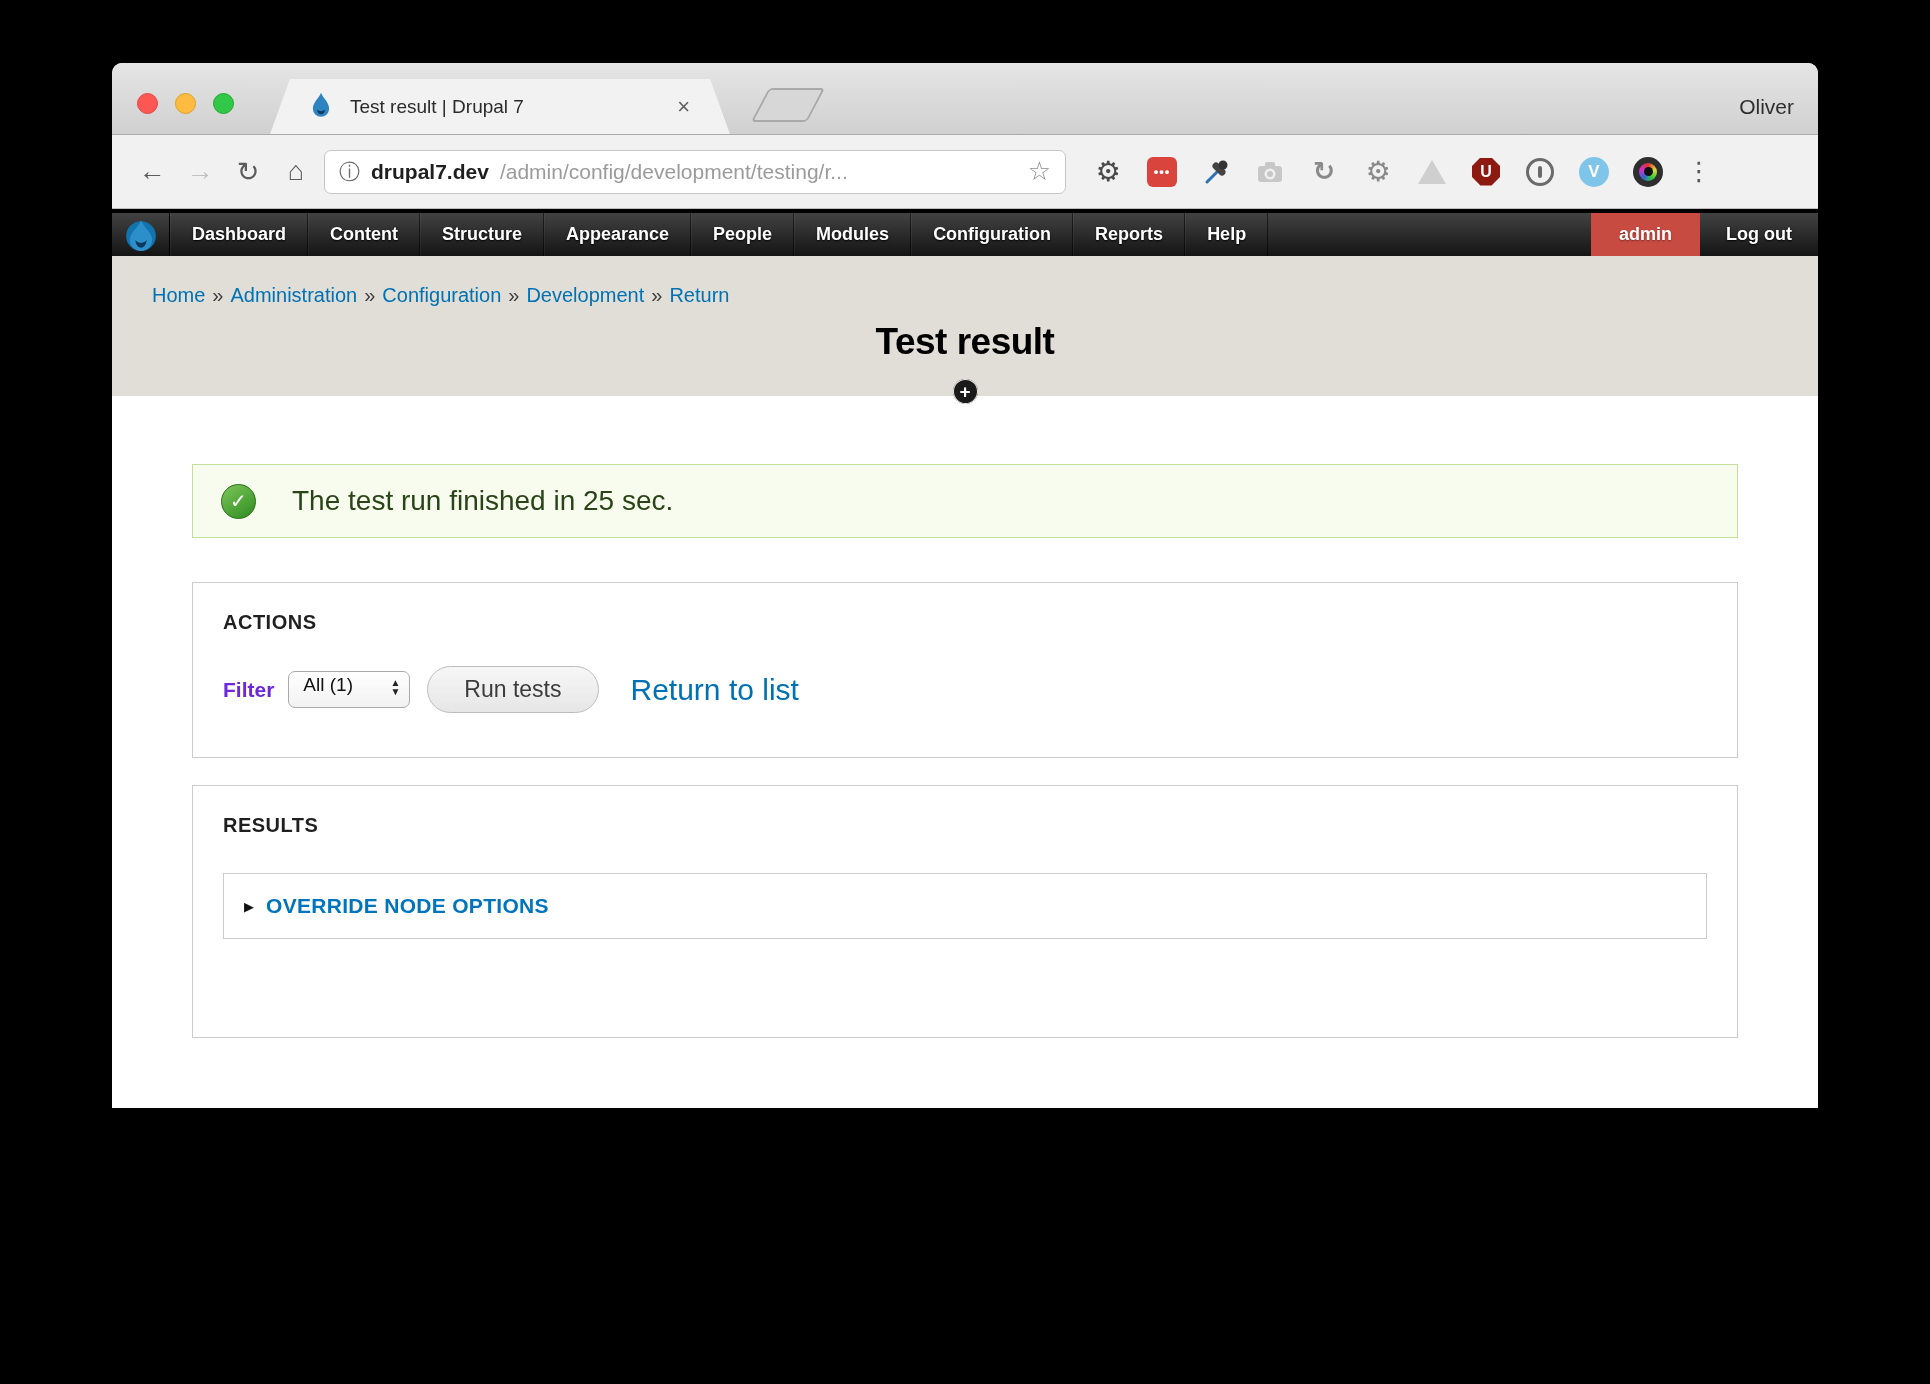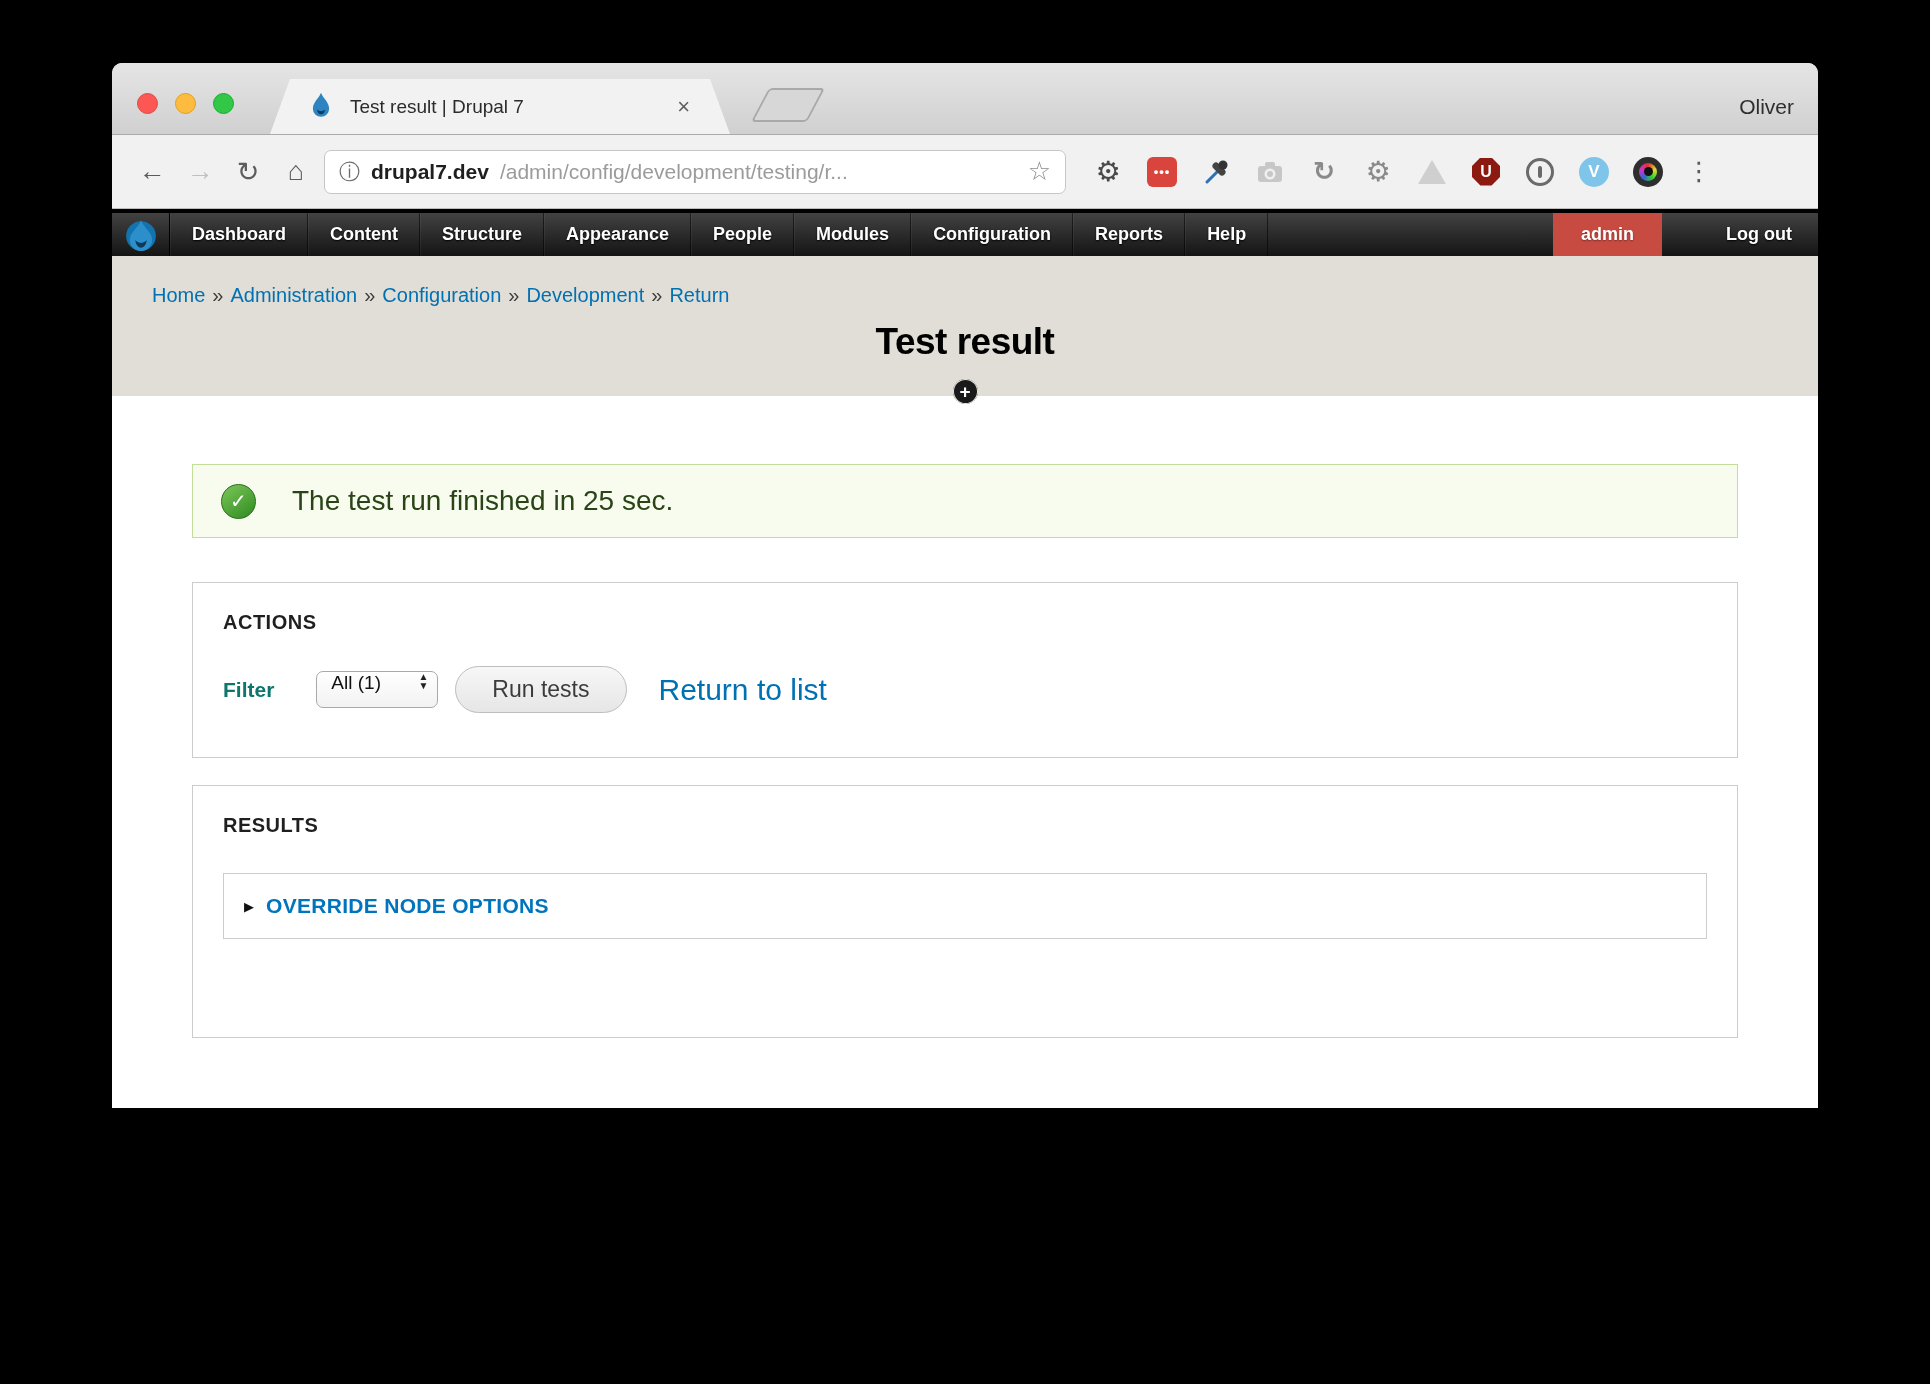--- a/index.html
+++ b/index.html
@@ -59,21 +59,21 @@
 
   
   .admintoolbar { height:47px; background:linear-gradient(#424242,#141414); border-top:4px solid #000;
                   display:flex; align-items:stretch; color:#fff; }
   .logo-cell { width:58px; display:flex; align-items:center; justify-content:center; border-right:1px solid #000; }
   .tb-item { display:flex; align-items:center; padding:0 21px; font-size:18px; font-weight:bold;
              border-right:1px solid rgba(0,0,0,.55); border-left:1px solid rgba(255,255,255,.05);
              text-shadow:0 1px 2px #000; }
   .tb-spacer { flex:1; }
   .tb-admin { display:flex; align-items:center; padding:0 28px; font-size:18px; font-weight:bold; background:#c84b42; text-shadow:0 1px 2px rgba(0,0,0,.4); }
-  .tb-logout { display:flex; align-items:center; padding:0 26px; font-size:18px; font-weight:bold; text-shadow:0 1px 2px #000;margin-left:38px; }
+  .tb-logout { display:flex; align-items:center; padding:0 26px; font-size:18px; font-weight:bold; text-shadow:0 1px 2px #000; }
 
   
   .page-header { height:140px; background:#e0ded6; padding:28px 40px 0; }
   .breadcrumb { font-size:20px; color:#444; }
   .breadcrumb a { color:#0071b3; text-decoration:none; }
   .crumb-sep { color:#3c3c3c; margin:0 7px; }
   .title-row { margin-top:14px; display:flex; align-items:center; gap:16px;flex-direction:column; }
   .page-title { font-size:37px; font-weight:600; color:#000; letter-spacing:-.5px; }
   .plus-icon { width:25px; height:25px; border-radius:50%; background:#1a1a1a; color:#fff; font-size:19px; font-weight:bold;
                display:flex; align-items:center; justify-content:center; line-height:1; box-shadow:0 0 0 1px #e9e8e2 inset; }
@@ -85,23 +85,23 @@
   .check-icon { width:35px; height:35px; border-radius:50%; background:linear-gradient(145deg,#7cc75a,#2f8b1f);
                 border:1px solid #256d15; color:#fff; font-size:20px; font-weight:bold;
                 display:flex; align-items:center; justify-content:center; }
   .status-text { font-size:28px; color:#2a4417; }
 
   .fieldset { border:1px solid #ccc; padding:28px 30px; background:#fff; }
   .fieldset.actions { margin-top:44px; height:176px; }
   .fieldset.results { margin-top:27px; height:253px; }
   .legend { font-size:20px; font-weight:bold; color:#1f1f1f; letter-spacing:.5px; }
   .actions-row { margin-top:32px; display:flex; align-items:center; }
-  .filter-label { font-size:21px; font-weight:bold; color:#0f766e; margin-right:14px; }
+  .filter-label { font-size:21px; font-weight:bold; color:#6d28d9; margin-right:14px; }
   .select { width:122px; height:37px; border:1px solid #a9a9a9; border-radius:7px; background:linear-gradient(#fff,#f2f2f2);
-            display:flex; align-items:flex-start; justify-content:space-between; padding:0 9px 0 14px;margin-left:28px; }
+            display:flex; align-items:flex-end; justify-content:space-between; padding:0 9px 11px 14px; }
   .select-value { font-size:19px; color:#111; }
   .select-arrows { display:flex; flex-direction:column; line-height:9px; font-size:10px; color:#222; }
   .run-btn { height:47px; padding:0 36px; margin-left:17px; border-radius:24px;
              background:linear-gradient(#f7f7f7,#e6e6e6); border:1px solid #bdbdbd;
              font-size:23px; color:#3c3c3c; display:flex; align-items:center; }
   .return-link { margin-left:32px; font-size:30px; color:#0071b3; text-decoration:none; }
 
   .summary { margin-top:34px; font-size:22px; color:#38942f; }
   .collapsed-fs { margin-top:36px; height:66px; border:1px solid #ccc; display:flex; align-items:center; padding:0 20px; gap:12px; }
   .collapse-arrow { font-size:13px; color:#111; }

